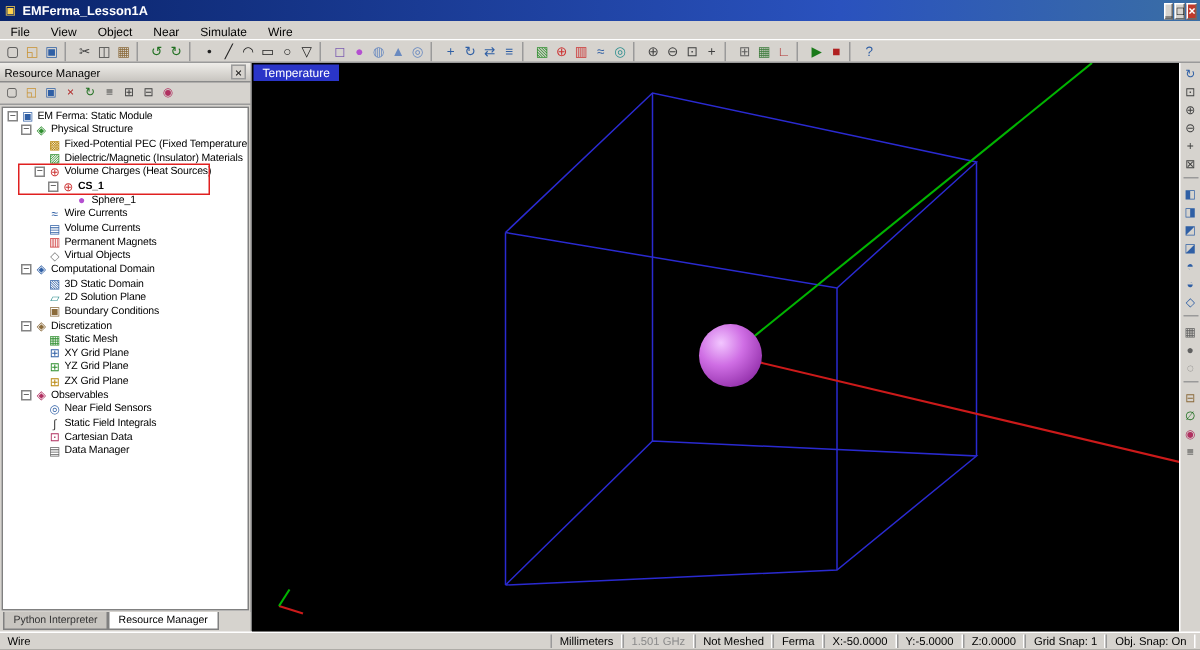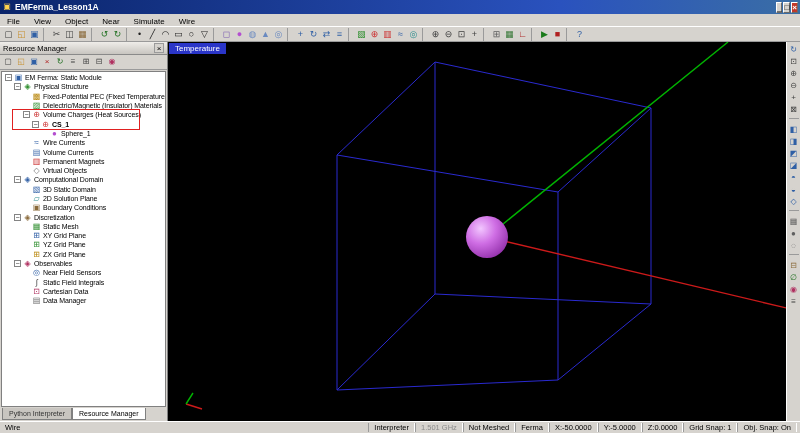--- a/index.html
+++ b/index.html
@@ -335,16 +335,16 @@
         <span class="tbtn small" style="color: rgb(32, 112, 32);">∅</span>
         <span class="tbtn small" style="color: rgb(176, 48, 96);">◉</span>
         <span class="tbtn small" style="color: rgb(64, 64, 64);">≡</span>
       </div>
 
   </div>
 
   <div class="statusbar">
     <span class="ready">Wire</span>
     <span class="status-spacer"></span>
-    <span id="status-items"><span class="seg">Interpreter</span><span class="seg muted">1.501 GHz</span><span class="seg">Not Meshed</span><span class="seg">Ferma</span><span class="seg">X:-50.0000</span><span class="seg">Y:-5.0000</span><span class="seg">Z:0.0000</span><span class="seg">Grid Snap: 1</span><span class="seg">Obj. Snap: On</span></span>
+    <span id="status-items"><span class="seg">Millimeters</span><span class="seg muted">1.501 GHz</span><span class="seg">Not Meshed</span><span class="seg">Ferma</span><span class="seg">X:-50.0000</span><span class="seg">Y:-5.0000</span><span class="seg">Z:0.0000</span><span class="seg">Grid Snap: 1</span><span class="seg">Obj. Snap: On</span></span>
   </div>
 
 </div>
 
 </body></html>

